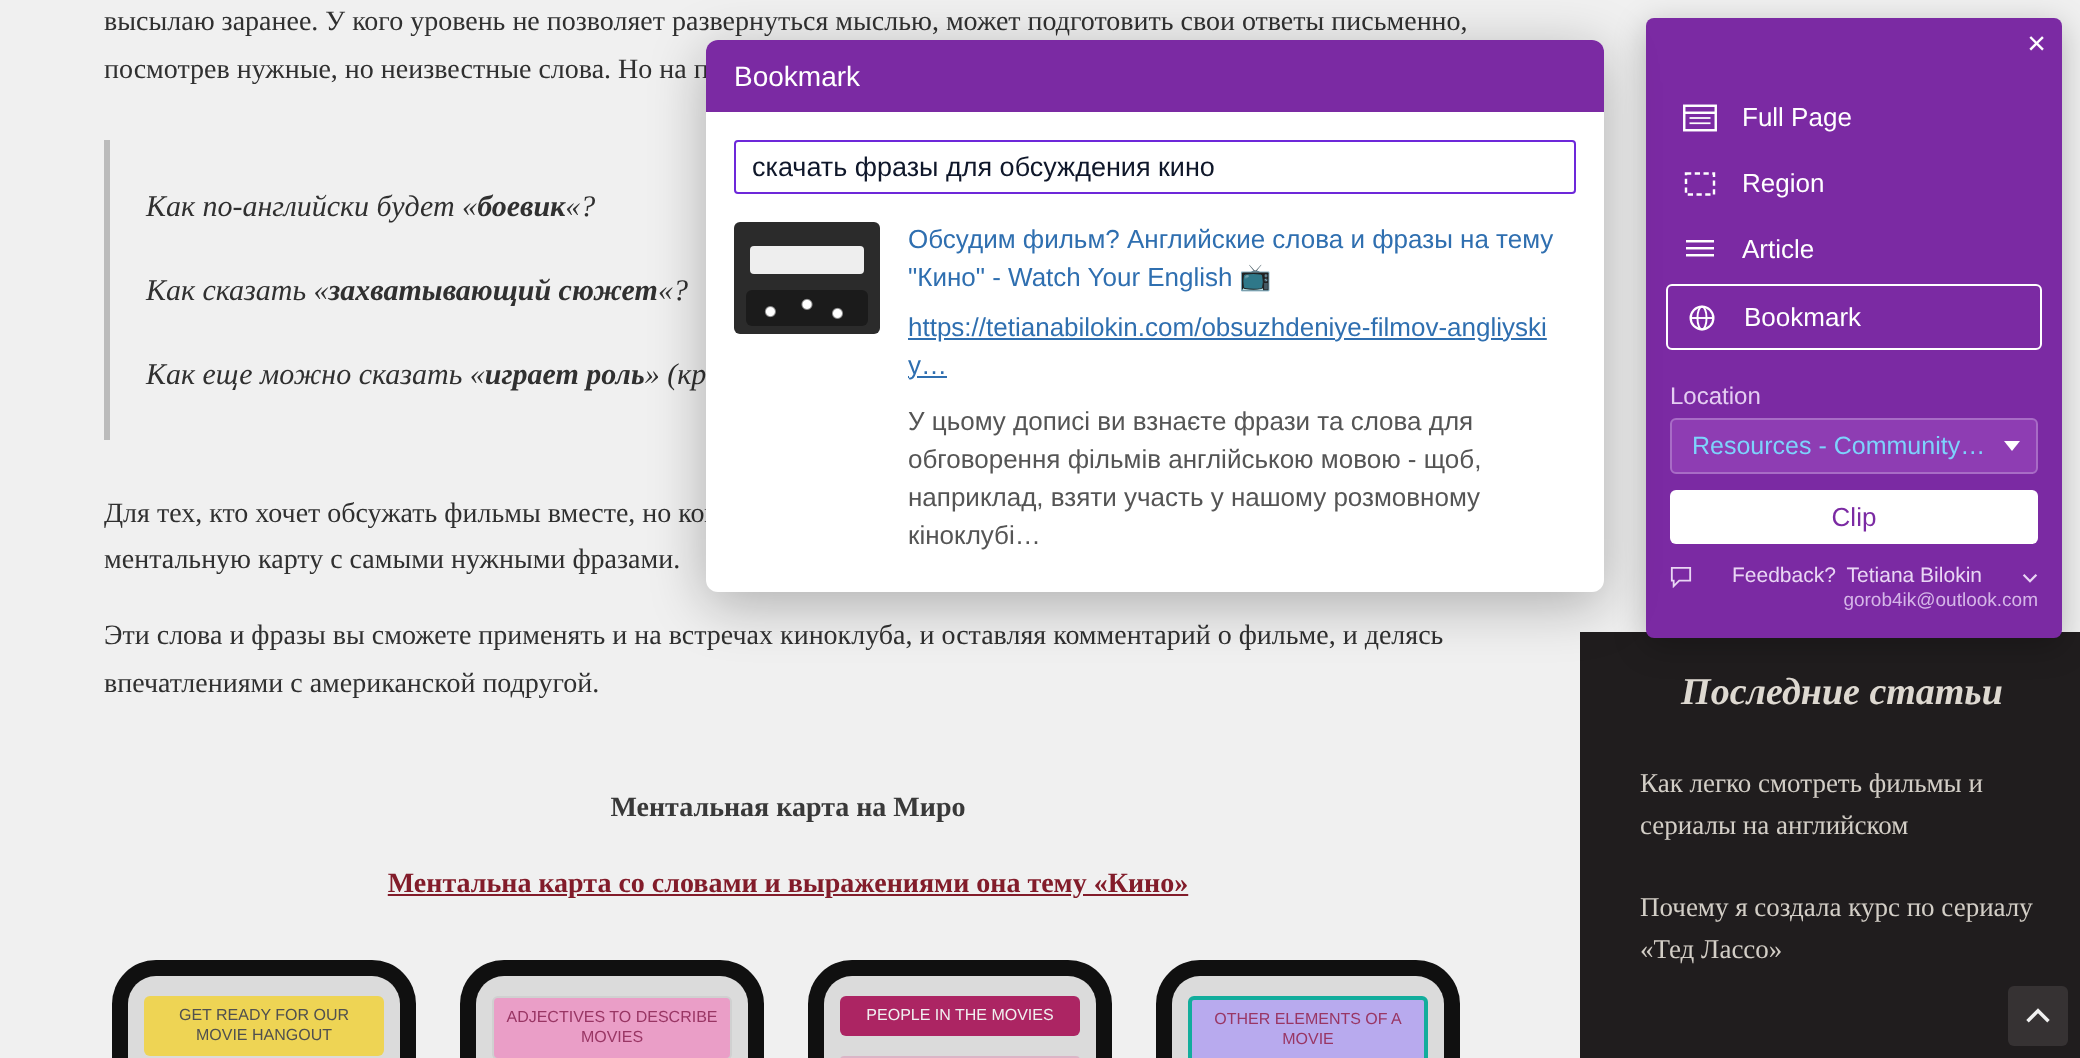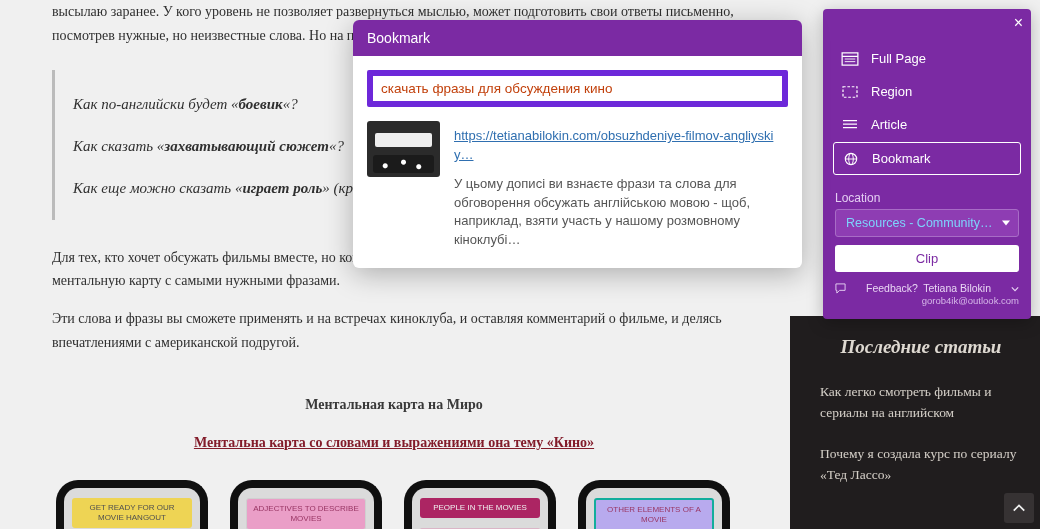--- a/index.html
+++ b/index.html
@@ -51,21 +51,21 @@
   .footer-row { display:flex; justify-content:space-between; align-items:flex-start; padding: 10px 12px 0 12px; font-size:10.5px; color:#e9d6f4;}
   .footer-row .fb { display:flex; align-items:flex-end; gap:20px; cursor:pointer;}
   .footer-row .acct { text-align:right; line-height:1.25; cursor:pointer;}
   .footer-row .acct .name{display:flex; align-items:center; gap:20px; justify-content:flex-end;}
   .footer-row .acct .email{color:#d5b6e8; font-size:9.5px;}
 
   
   .bm-popup { position: absolute; left: 353px; top: 20px; width: 449px; background: #fff; border-radius: 6px; box-shadow: 0 6px 28px rgba(0,0,0,0.28); font-family: 'Segoe UI', Arial, sans-serif; overflow:hidden;}
   .bm-head { background: #7b2aa3; color: #fff; padding: 10px 14px; font-size: 14px; }
   .bm-body { padding: 14px 14px 18px 14px; }
-  .bm-input { width: 100%; border: 6px solid #6d28d9; border-radius: 2px; padding: 5px 8px; font-size: 13.5px; color:#c2410c; font-family:inherit;}
+  .bm-input { width: 100%; border: 1px solid #6d28d9; border-radius: 2px; padding: 5px 8px; font-size: 13.5px; color:#0f172a; font-family:inherit;}
   .bm-row { display: flex; gap: 14px; margin-top: 14px; }
   .thumb { width: 73px; height: 56px; background:#2b2b2b; border-radius:3px; flex-shrink:0; position:relative; overflow:hidden;}
   .thumb::after{content:""; position:absolute; left:6px; right:6px; bottom:4px; height:18px; background:radial-gradient(circle at 20% 60%,#fff 0 2px,transparent 3px),radial-gradient(circle at 50% 40%,#fff 0 2px,transparent 3px),radial-gradient(circle at 75% 65%,#fff 0 2px,transparent 3px),#1b1b1b; border-radius:3px;}
   .thumb .strip{position:absolute;top:12px;left:8px;right:8px;height:14px;background:#eee;border-radius:2px;font-size:5px;display:flex;align-items:center;justify-content:center;color:#555;}
   .bm-meta { flex:1; font-size: 13px; line-height:1.45;}
   .bm-title { color: #2f6fb0; }
   .bm-url { color: #2f6fb0; text-decoration: underline; word-break:break-all; margin: 6px 0 10px 0; display:block;}
   .bm-desc { color: #555; }
 </style>
 </head>
@@ -194,20 +194,21 @@
 
   <div class="bm-popup">
     <div class="bm-head">Bookmark</div>
     <div class="bm-body">
       <input class="bm-input" type="text" value="скачать фразы для обсуждения кино" style="">
       <div class="bm-row">
         <div class="thumb">
             <div class="strip"></div>
           </div>
         <div class="bm-meta">
+          <div class="bm-title">Обсудим фильм? Английские слова и фразы на тему "Кино" - Watch Your English 📺</div>
           <a class="bm-url" href="#">https://tetianabilokin.com/obsuzhdeniye-filmov-angliyskiy…</a>
-          <div class="bm-desc">У цьому дописі ви взнаєте фрази та слова для обговорення обсужать англійською мовою - щоб, наприклад, взяти участь у нашому розмовному кіноклубі…</div>
+          <div class="bm-desc">У цьому дописі ви взнаєте фрази та слова для обговорення фільмів англійською мовою - щоб, наприклад, взяти участь у нашому розмовному кіноклубі…</div>
         </div>
       </div>
     </div>
   </div>
 
 </div>
 
 </body></html>

